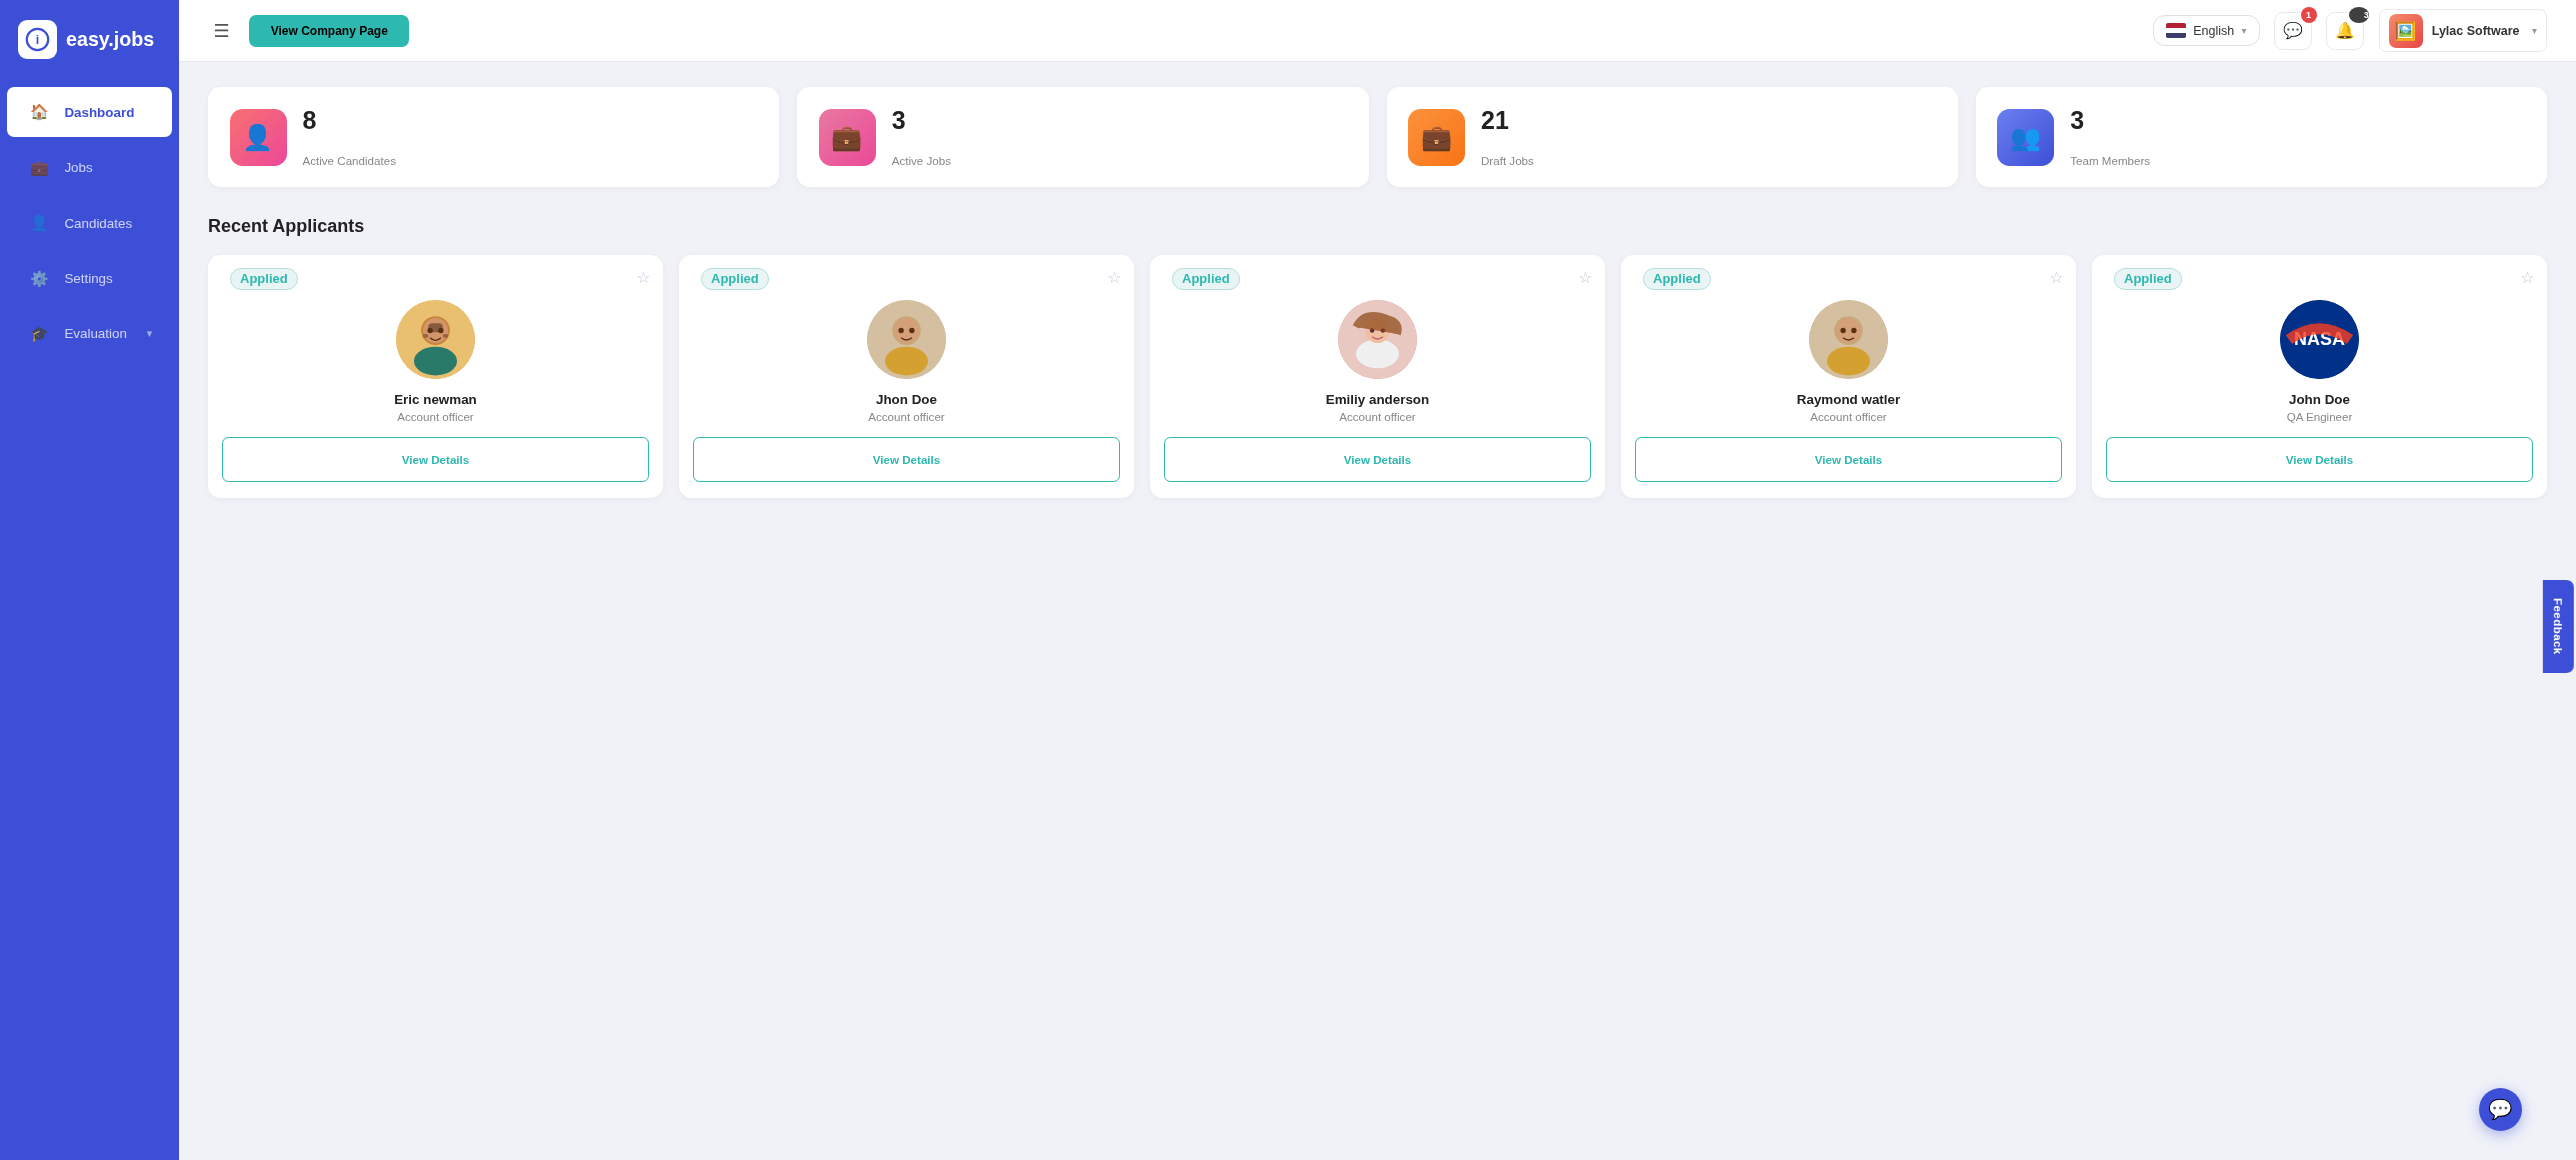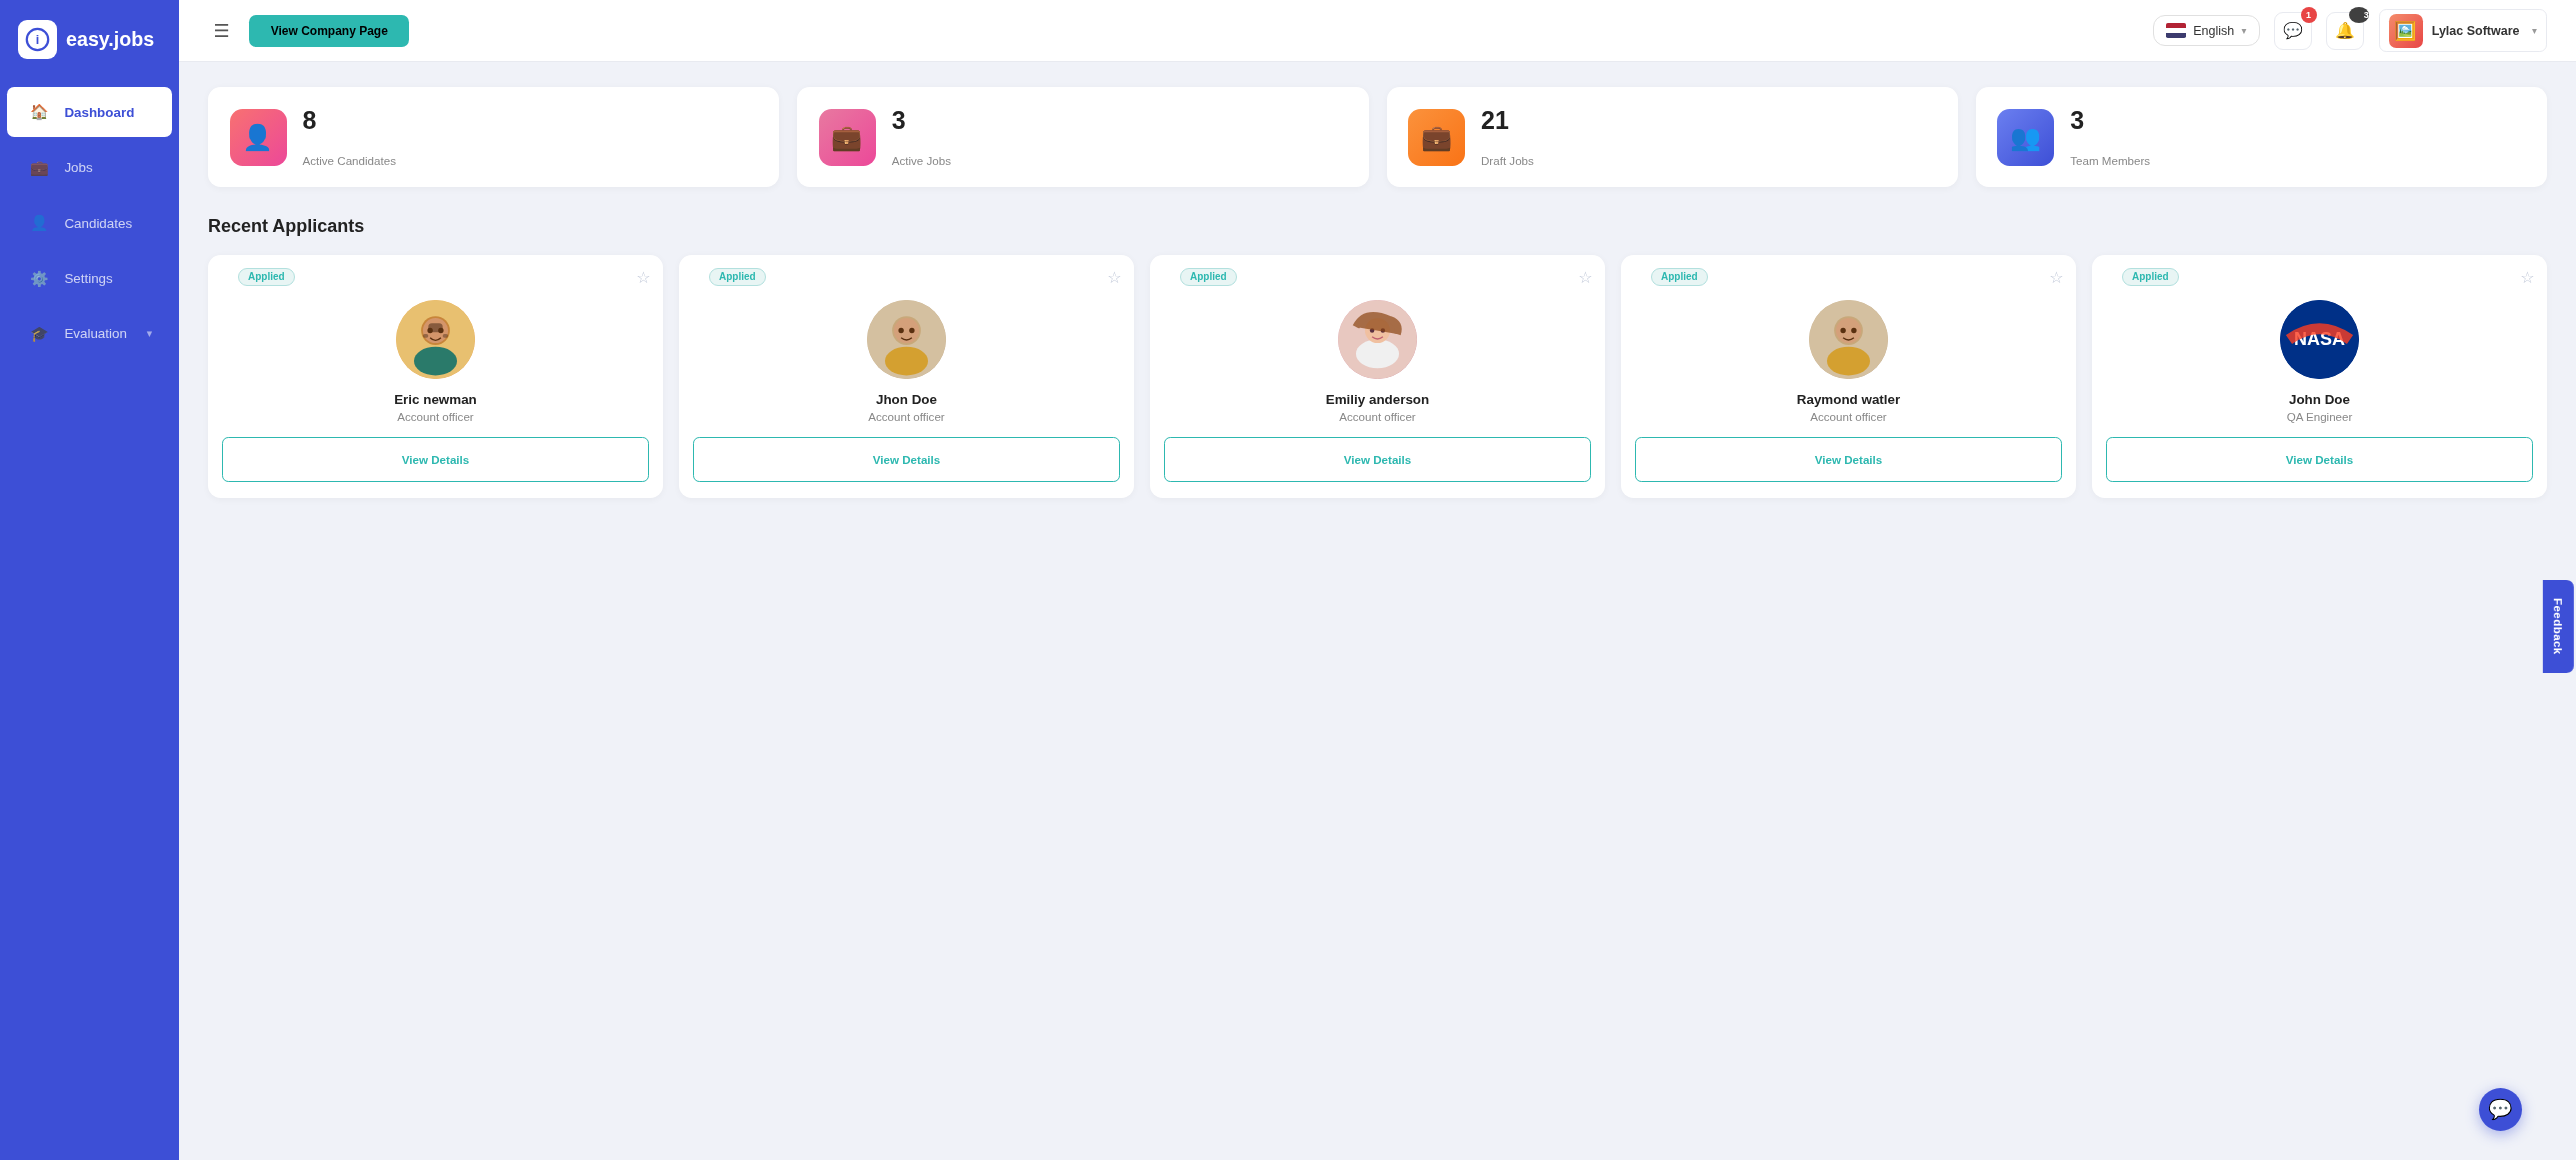--- a/index.html
+++ b/index.html
@@ -250,25 +250,25 @@
       padding: 18px 14.3px 16px;
       display: flex;
       flex-direction: column;
       align-items: center;
       position: relative;
       box-shadow: 0 1.8px 7.2px rgba(0,0,0,0.04);
     }
     .applicant-badge {
       position: absolute;
       top: 12.5px;
-      left: 30px;
+      left: 22px;
       background: #e8f5f4;
       color: #2db8b0;
       border-radius: 18px;
-      font-size: 10px;
+      font-size: 13px;
       font-weight: 600;
       padding: 2.7px 9px;
       border: 0.9px solid #b2e0de;
     }
     .applicant-star {
       position: absolute;
       top: 12.5px;
       right: 12.5px;
       color: #c0c8d8;
       font-size: 16px;

